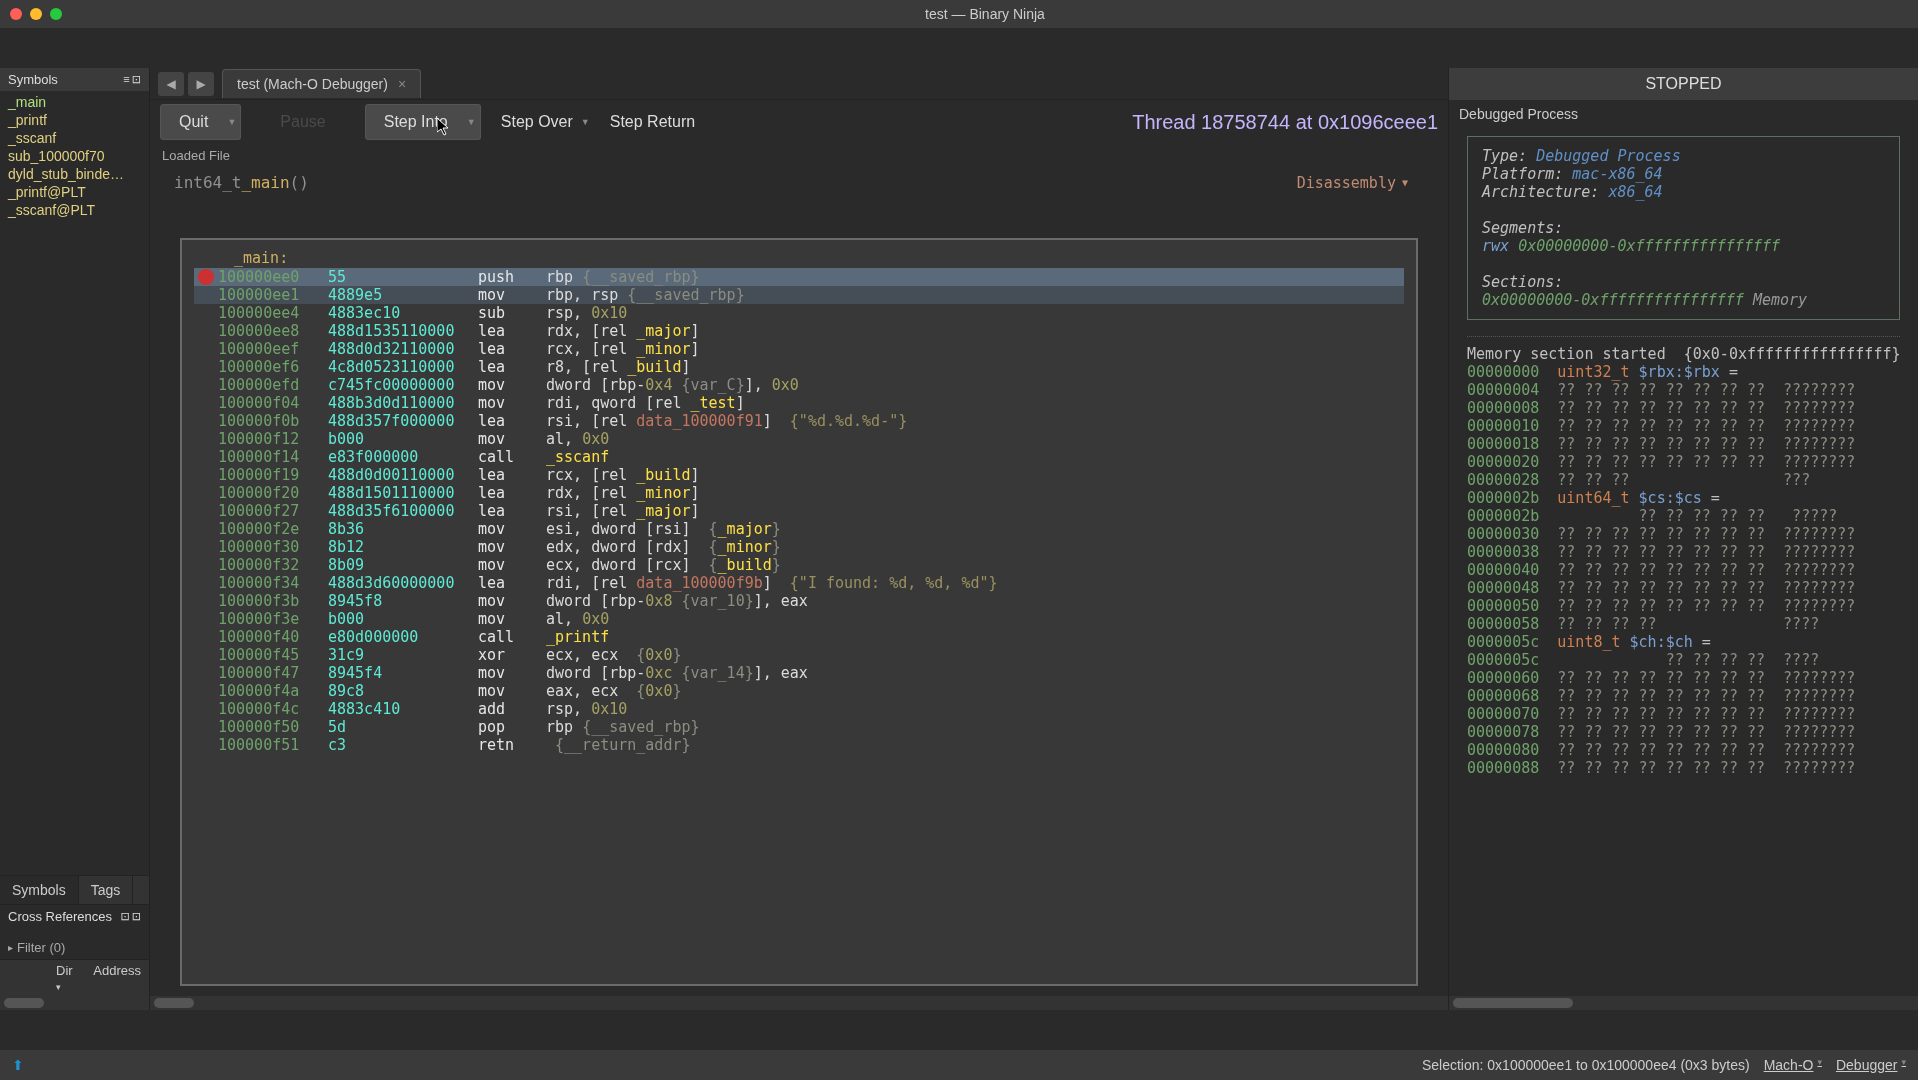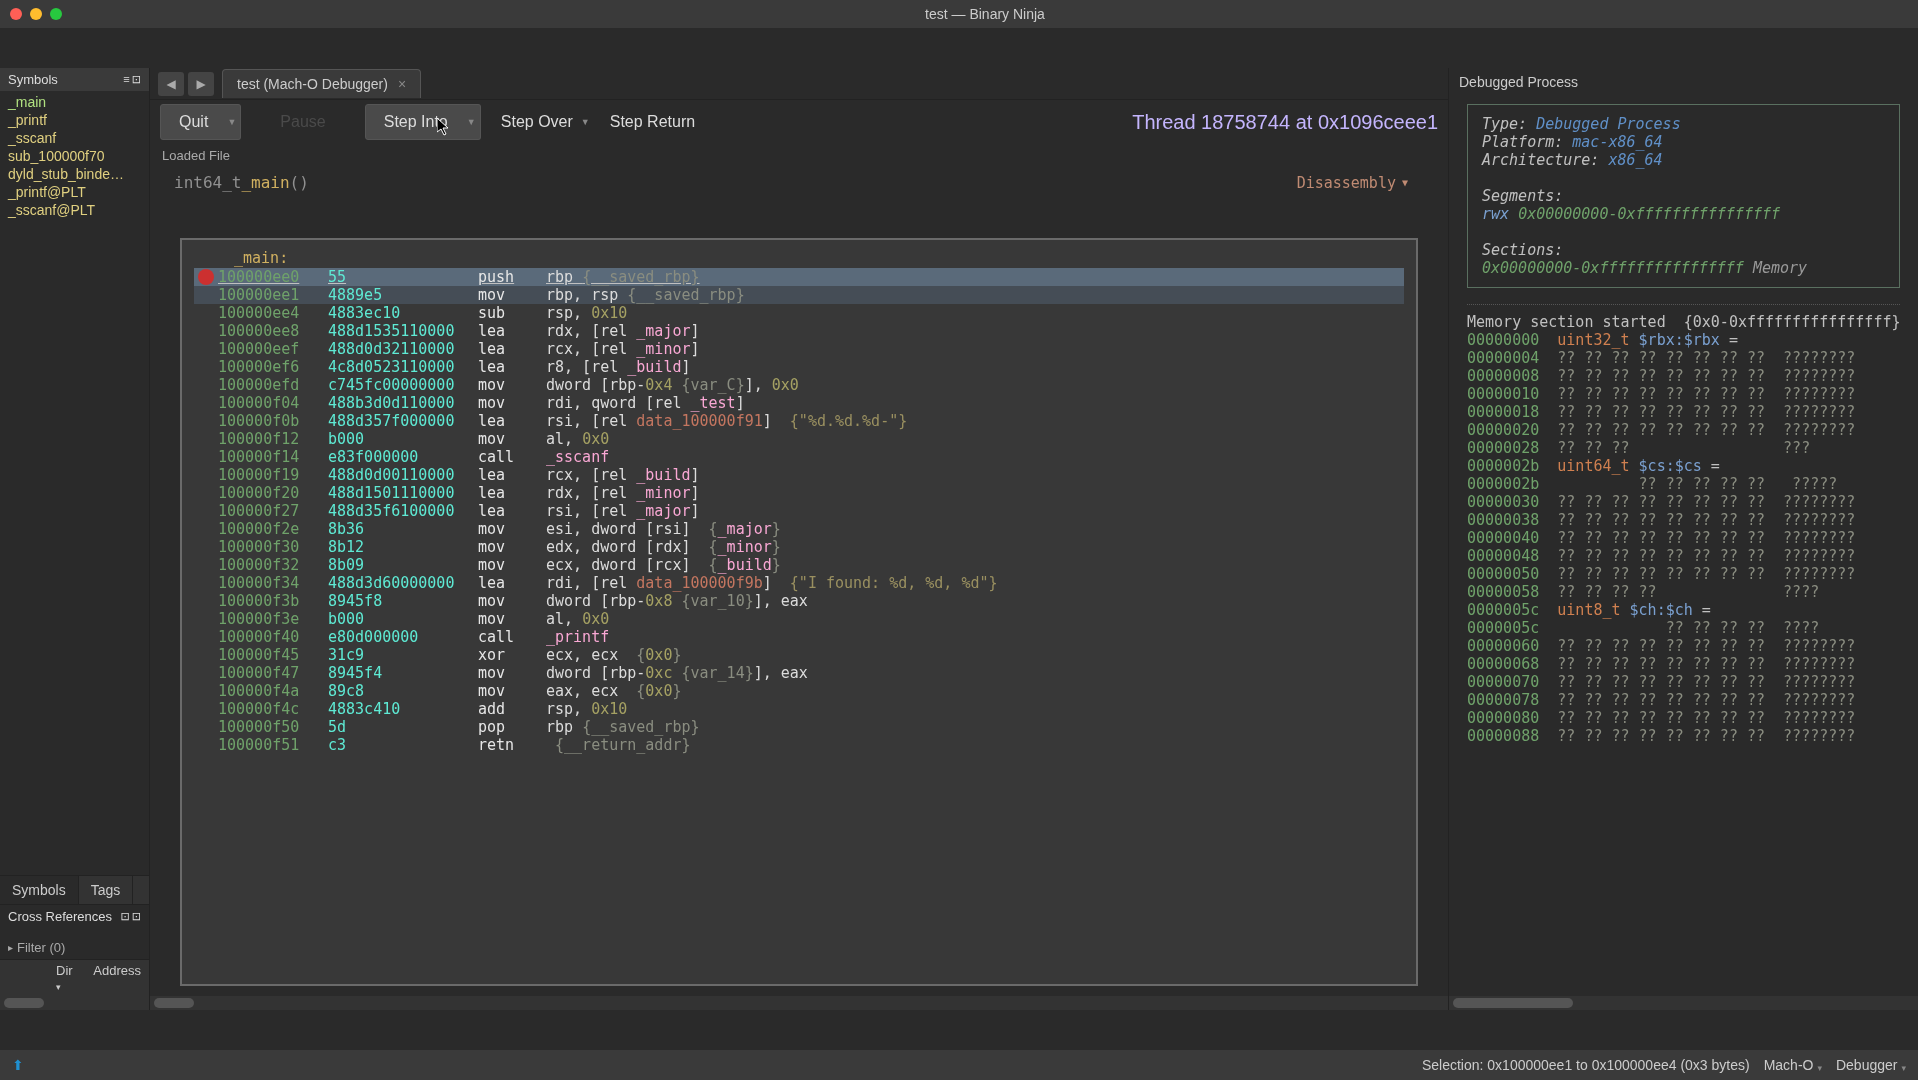--- a/index.html
+++ b/index.html
@@ -52,31 +52,31 @@
 .loaded { padding: 4px 12px; color: #aaa; font-size: 13px; }
 .func-sig { padding: 6px 24px; font-family: "Menlo", monospace; font-size: 16px; color: #888; display: flex; align-items: center; }
 .func-sig .type { color: #909090; }
 .func-sig .fname { color: #d0b060; }
 .view-sel { margin-left: auto; margin-right: 16px; color: #c08b73; font-size: 15px; display: flex; align-items: center; cursor: pointer; gap: 6px; }
 
 .disasm-wrap { margin: 40px 30px 10px 30px; border: 2px solid #6a6a6a; background: #383838; flex: 1; overflow: auto; font-family: "Menlo", monospace; font-size: 15px; }
 .disasm { padding: 8px 12px; }
 .func-label { color: #d0b060; margin-left: 40px; padding: 1px 0; }
 .asm-line { display: flex; align-items: center; padding: 0 4px; white-space: pre; }
-.asm-line.hl { background: #5a6a7a; text-decoration: underline; }
+.asm-line.hl { background: #5a6a7a; }
 .asm-line.hl2 { background: #454d56; }
 .bp { width: 16px; height: 16px; border-radius: 50%; background: #cc3030; margin-right: 4px; }
 .bp.none { background: transparent; }
 .addr { color: #6fa26a; width: 110px; }
 .bytes { color: #5eead4; width: 150px; }
 .mnem { color: #e6e6e6; width: 68px; }
 .ops { color: #e6e6e6; }
 .ops .reg { color: #dcdcdc; }
 .ops .num { color: #a5a163; }
-.ops .sym { color: #f9a8d4; }
+.ops .sym { color: #fde047; }
 .ops .cmt { color: #8a8d80; }
 .ops .dref { color: #c47660; }
 .ops .str { color: #9a9060; }
 
 .right { width: 470px; background: #2a2a2a; display: flex; flex-direction: column; border-left: 1px solid #222; }
 .stopped-bar { background: #3d3d3d; padding: 7px; text-align: center; font-size: 16px; color: #ddd; }
 .dbg-header { padding: 6px 10px; font-size: 14px; color: #ccc; }
 .proc-box { margin: 8px 18px; border: 1px solid #5a7060; padding: 10px 14px; font-family: "Menlo", monospace; font-size: 15px; color: #b0b0b0; font-style: italic; }
 .proc-box .lbl { color: #c0c0c0; }
 .proc-box .val { color: #7aa0d0; }
@@ -88,21 +88,21 @@
 .mem-line { white-space: pre; color: #8a8d80; }
 .mem-line .addr2 { color: #6fa26a; }
 .mem-line .typ { color: #d08050; }
 .mem-line .rv { color: #7aa0d0; }
 .mem-line .hdr { color: #c0c0c0; }
 .mem-line .eq { color: #c0c0c0; }
 
 .statusbar { height: 30px; background: #3a3a3a; display: flex; align-items: center; padding: 0 12px; font-size: 14px; color: #ccc; gap: 14px; }
 .statusbar .arrow { color: #2090d0; font-size: 14px; }
 .statusbar .sp { flex: 1; }
-.statusbar .menu { display:flex; align-items:flex-end; gap:4px; }
+.statusbar .menu { display:flex; align-items:flex-start; gap:4px;text-decoration:underline; }
 .statusbar .menu::after { content: "▾"; font-size: 9px; color: #888; }
 
 .hscroll { height: 14px; background: #333; display:flex; align-items:center; }
 .hscroll .thumb { height:10px; background:#555; border-radius:5px; margin-left:4px; }
 
 .cursor-img { position: absolute; width: 14px; height: 18px; pointer-events: none; }
 </style>
 </head>
 <body>
 
@@ -240,20 +240,21 @@
               <div class="asm-line"><span class="bp none"></span><span class="addr">100000f51</span><span class="bytes">c3</span><span class="mnem">retn</span><span class="ops"><span class="reg"> </span><span class="cmt">{__return_addr}</span></span></div>
             </div>
         </div>
       </div>
       <div class="hscroll">
           <div class="thumb" style="width:40px"></div>
         </div>
     </div>
 
     <div class="right">
+      <div class="stopped-bar">STOPPED</div>
       <div class="dbg-header">Debugged Process</div>
       <div class="proc-box">
         <div><span class="lbl">Type: </span><span class="arch">Debugged Process</span></div>
         <div><span class="lbl">Platform: </span><span class="arch">mac-x86_64</span></div>
         <div><span class="lbl">Architecture: </span><span class="arch">x86_64</span></div>
         <br>
         <div class="lbl">Segments:</div>
         <div><span class="val">rwx  </span><span class="hexr">0x00000000-0xffffffffffffffff</span></div>
         <br>
         <div class="lbl">Sections:</div>

